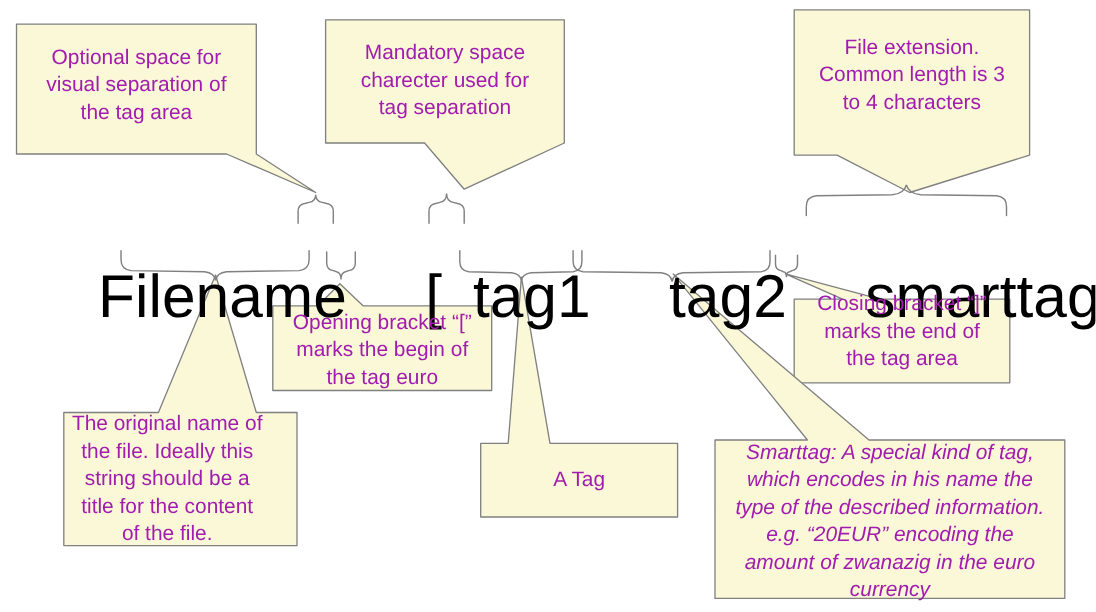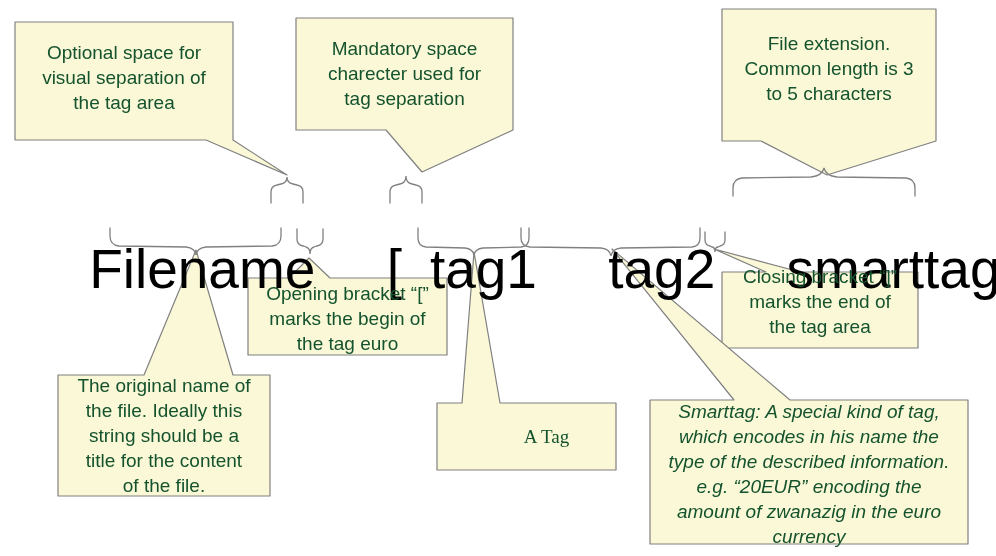--- a/index.html
+++ b/index.html
@@ -16,21 +16,21 @@
     font-family: "Liberation Sans", sans-serif;
   }
   #art {
     position: absolute;
     left: 0; top: 0;
     width: 996px;
     height: 556px;
   }
   .callout-text {
     position: absolute;
-    color: #14532d;
+    color: #a21caf;
     font-family: "Liberation Sans", sans-serif;
     font-size: 19px;
     line-height: 25px;
     text-align: center;
     white-space: pre-line;
     pointer-events: none;
   }
   .filename-line {
     position: absolute;
     left: 0;
@@ -100,37 +100,37 @@
   <div class="callout-text" style="left:18px; top:40px; width:212px;">Optional space for
 visual separation of
 the tag area</div>
 
   <div class="callout-text" style="left:299px; top:36px; width:211px;">Mandatory space
 charecter used for
 tag separation</div>
 
   <div class="callout-text" style="left:725px; top:31px; width:208px;">File extension.
 Common length is 3
-to 5 characters</div>
+to 4 characters</div>
 
   <div class="callout-text" style="left:251px; top:281px; width:193px;">Opening bracket “[”
 marks the begin of
 the tag euro</div>
 
   <div class="callout-text" style="left:725px; top:264px; width:190px;">Closing bracket “]”
 marks the end of
 the tag area</div>
 
-  <div class="callout-text" style="left:61px; top:373px; width:206px;">The original name of
+  <div class="callout-text" style="left:49px; top:373px; width:206px;">The original name of
 the file. Ideally this
 string should be a
 title for the content
 of the file.</div>
 
-  <div class="callout-text" style="left:460px; top:424px; width:173px;font-family:Liberation Serif, serif;">A Tag</div>
+  <div class="callout-text" style="left:440px; top:424px; width:173px;">A Tag</div>
 
   <div class="callout-text" style="left:653px; top:399px; width:312px;font-style:italic;">Smarttag: A special kind of tag,
 which encodes in his name the
 type of the described information.
 e.g. “20EUR” encoding the
 amount of zwanazig in the euro
 currency</div>
 
 </div>
 

